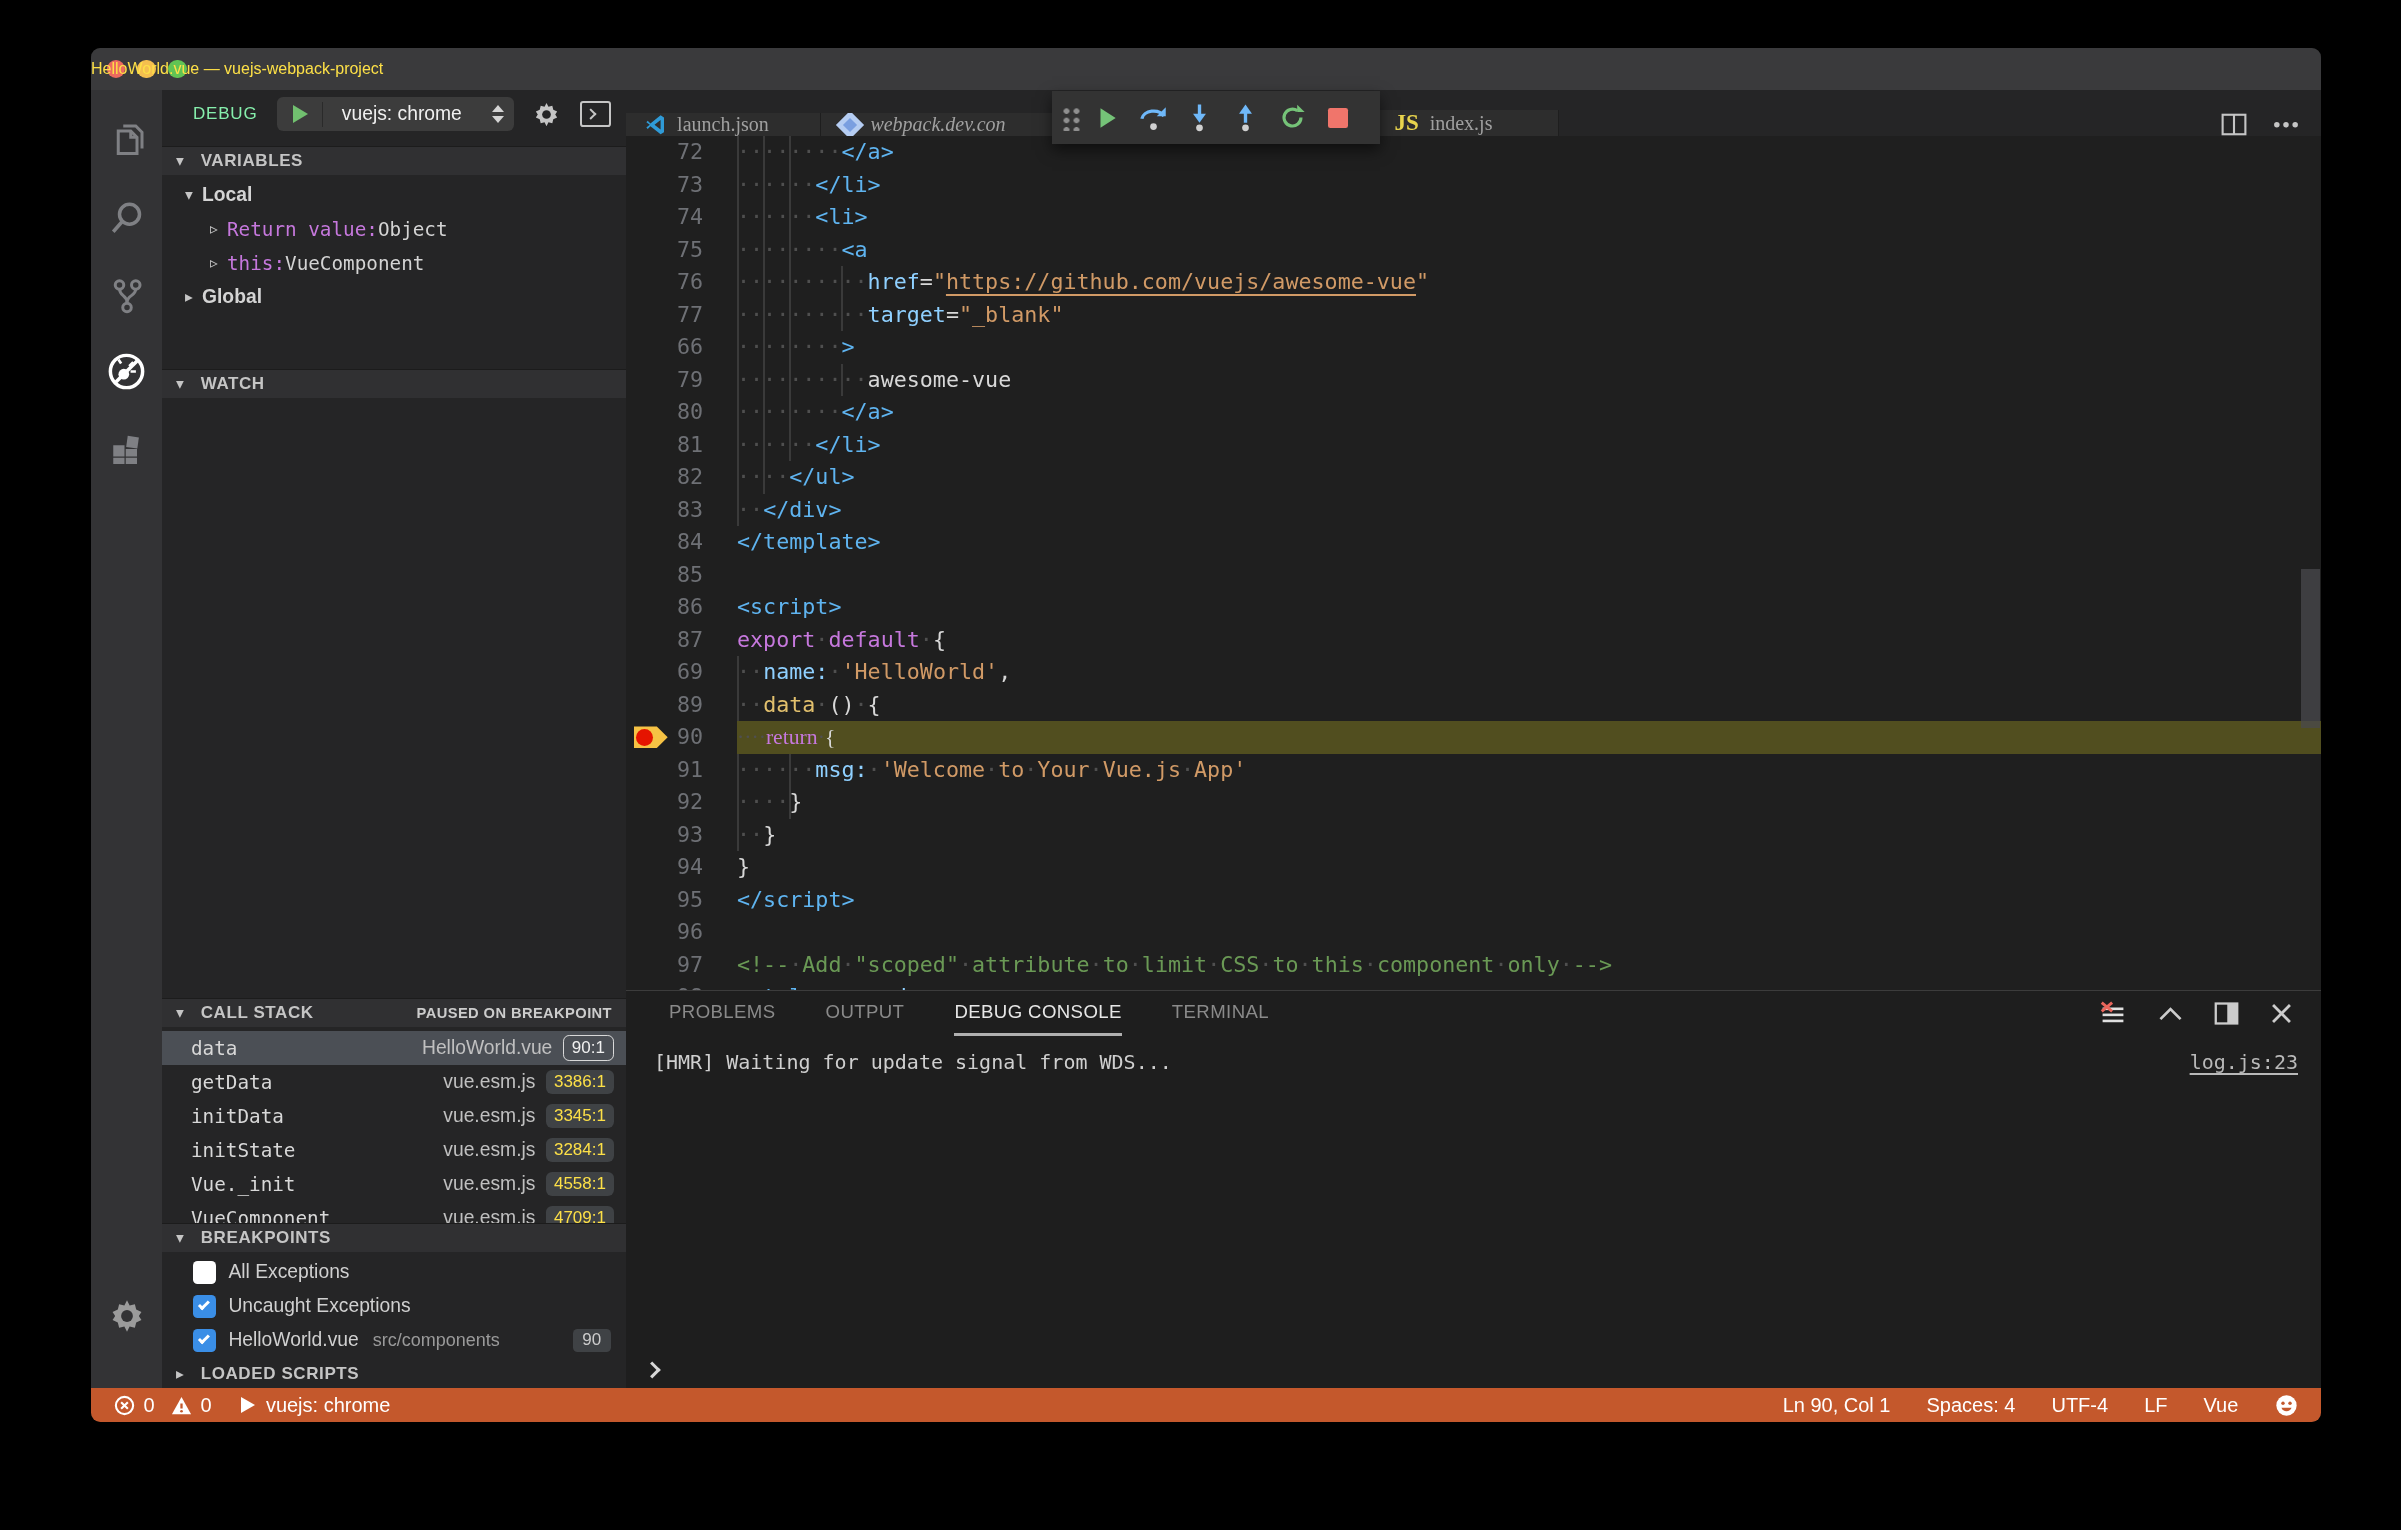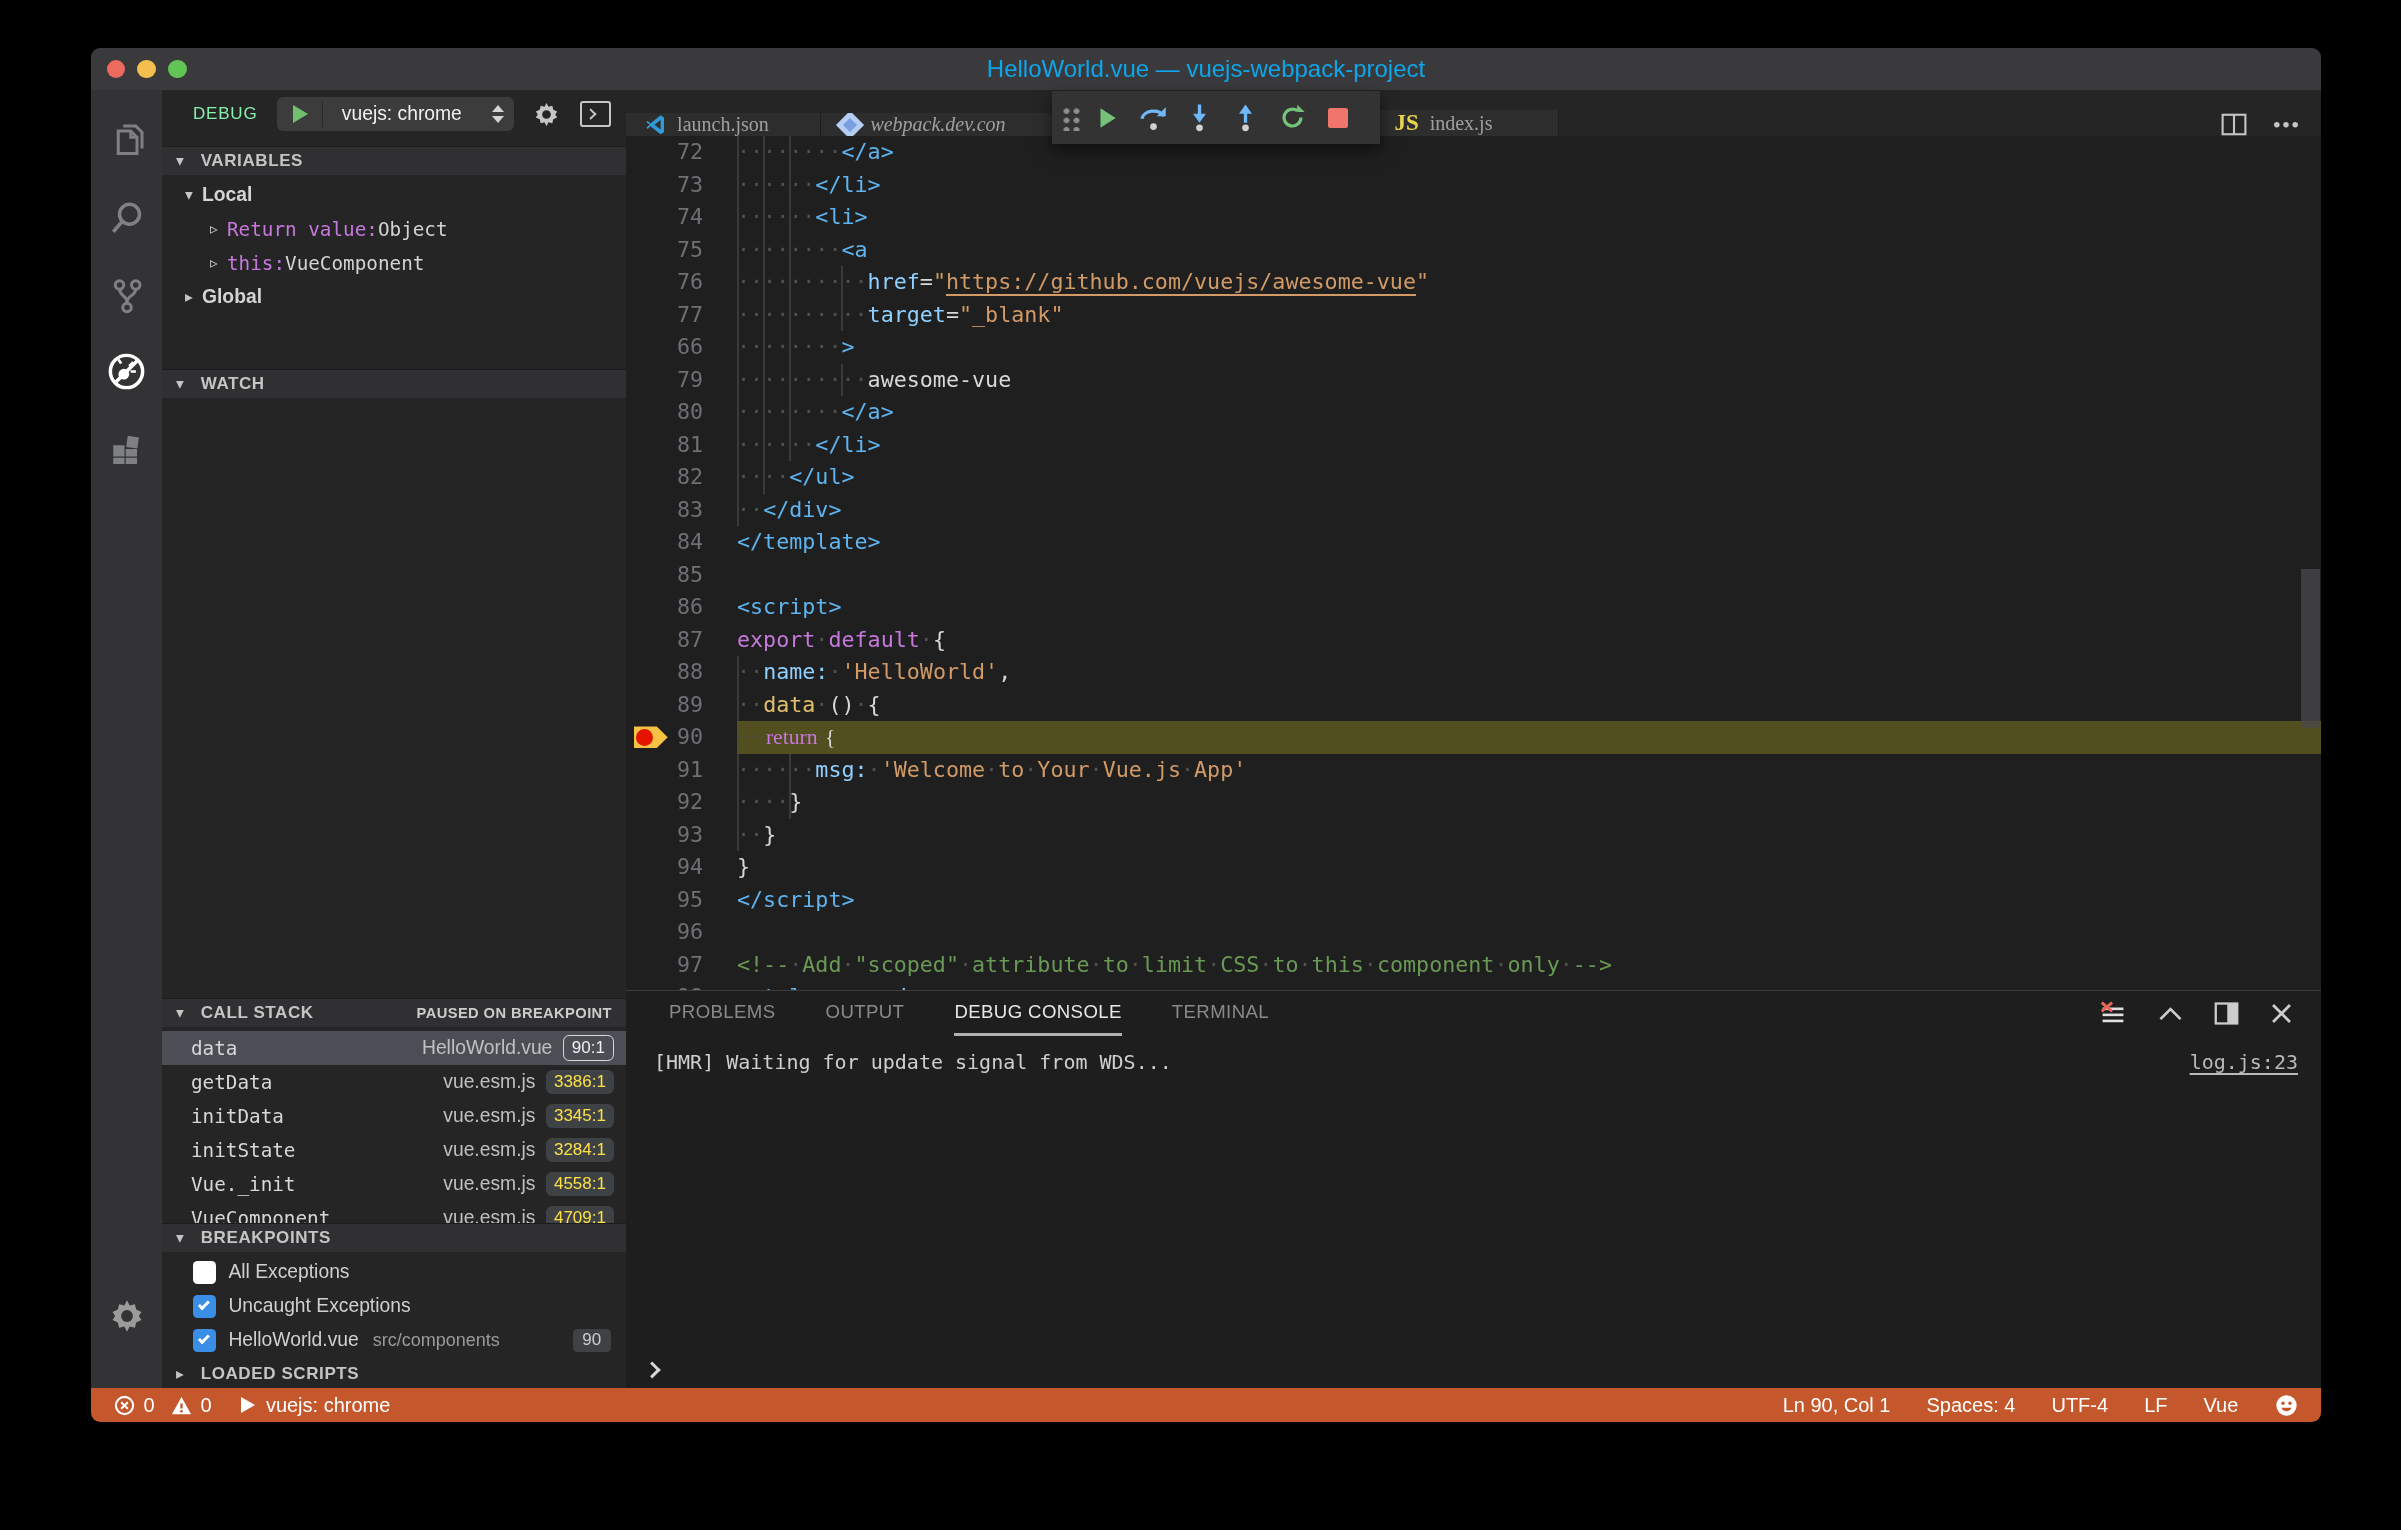--- a/index.html
+++ b/index.html
@@ -9,22 +9,22 @@
   .window { position:absolute; left:91px; top:48px; width:2230px; height:1374px;
             background:#1e1e1e; border-radius:9.3px; overflow:hidden;
             box-shadow:0 15.5px 46px rgba(0,0,0,.7); }
 
   
   .titlebar { position:absolute; left:0; top:0; right:0; height:42px; background:#3a3a3c;
               display:flex; align-items:center; }
   .lights { display:flex; gap:12.4px; padding-left:15.5px; }
   .light { width:18.6px; height:18.6px; border-radius:50%; }
   .l-red{background:#ec6a5e} .l-yellow{background:#f4bf4f} .l-green{background:#61c454}
-  .wtitle { position:absolute; left:0; right:0; text-align:center; color:#0ea5e9;
-            font-size:24px; pointer-events:none; }
+  .wtitle { position:absolute; left:0; right:0; text-align:left; color:#fde047;
+            font-size:16px; pointer-events:none; }
 
   
   .activitybar { position:absolute; left:0; top:42px; width:71px; height:1298px;
                  background:#333335; display:flex; flex-direction:column; align-items:center; }
   .abicon { width:71px; height:77px; display:flex; align-items:center; justify-content:center;
             color:#7f8084; }
   .abicon.active { color:#ffffff; }
   .abicon svg { display:block; }
   .abgear { position:absolute; bottom:51px; left:0; width:71px; display:flex; justify-content:center; color:#9b9b9b; }
 
@@ -462,21 +462,21 @@
           </div>
           <div class="line">
             <div class="gut"><span>86</span></div>
             <div class="codetxt"><span class="s-tg">&lt;script&gt;</span></div>
           </div>
           <div class="line">
             <div class="gut"><span>87</span></div>
             <div class="codetxt"><span class="s-kw">export</span><span class="s-w">·</span><span class="s-kw">default</span><span class="s-w">·</span><span class="s-pu">{</span></div>
           </div>
           <div class="line">
-            <div class="gut"><span>88</span></div>
+            <div class="gut"><span>69</span></div>
             <div class="codetxt"><i class="guide" style="left: 0ch;"></i><span class="s-w">··</span><span class="s-at">name:</span><span class="s-w">·</span><span class="s-st">'HelloWorld'</span><span class="s-pu">,</span></div>
           </div>
           <div class="line">
             <div class="gut"><span>89</span></div>
             <div class="codetxt"><i class="guide" style="left: 0ch;"></i><span class="s-w">··</span><span class="s-fn">data</span><span class="s-w">·</span><span class="s-pu">()</span><span class="s-w">·</span><span class="s-pu">{</span></div>
           </div>
           <div class="line hl">
             <div class="gut"><span class="bpmark">
                 <span class="bpdot"></span>
               </span><span>90</span></div>

